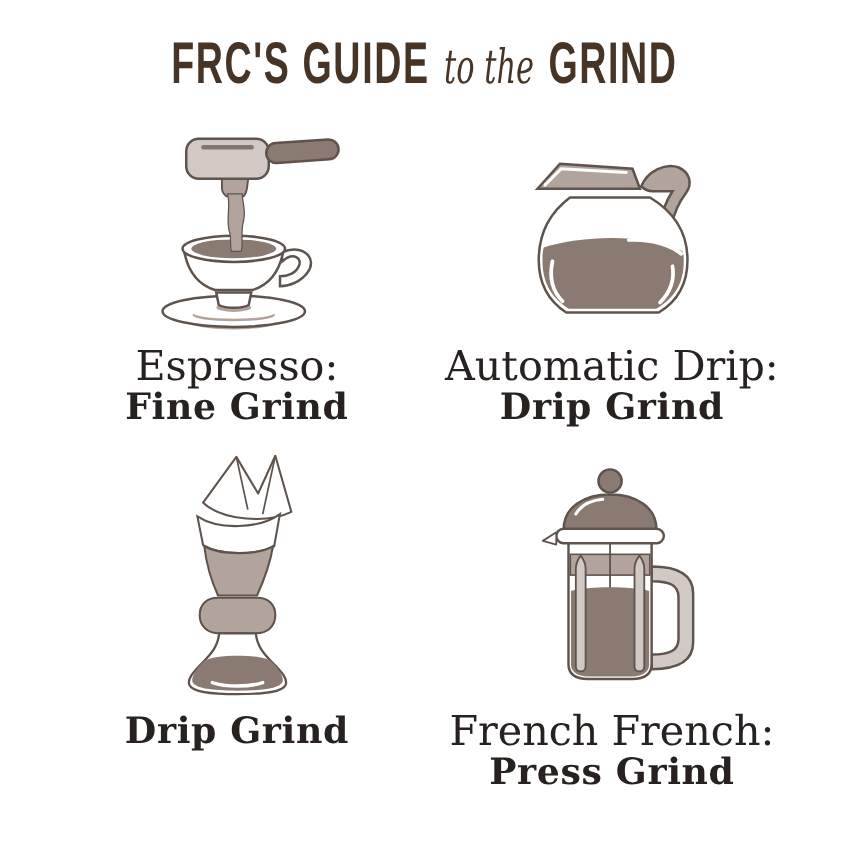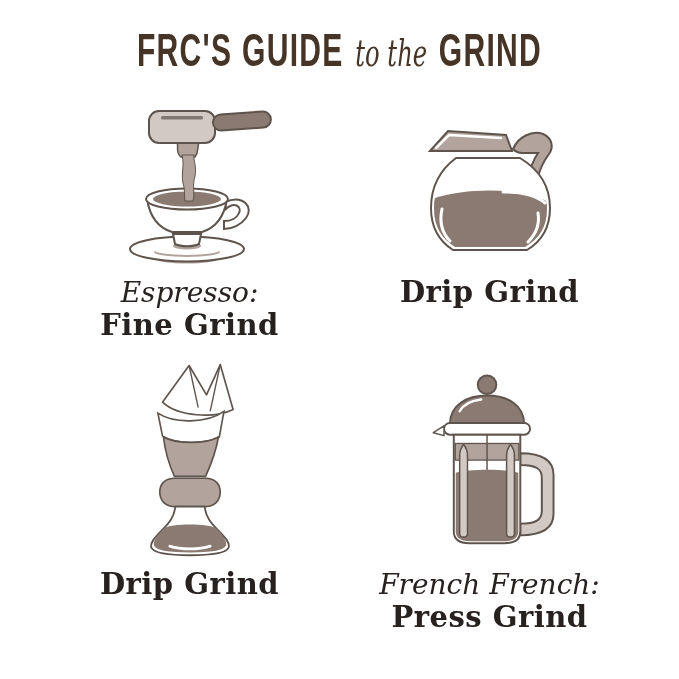--- a/index.html
+++ b/index.html
@@ -24,21 +24,21 @@
   
   .grid{
     width:600px;margin:14px auto 0;display:grid;
     grid-template-columns:1fr 1fr;justify-items:center;
   }
   .cell{display:flex;flex-direction:column;align-items:center;}
   .iconbox{display:flex;align-items:flex-end;justify-content:center;height:172px;}
   .row2 .iconbox{height:198px;margin-top:18px;}
   .labels{margin-top:6px;text-align:center;color:var(--text-dark,#272220);}
   .row2 .labels{margin-top:10px;}
-  .line1{font-family:"DejaVu Serif",serif;font-style:italic;font-size:28px;line-height:33px;}
+  .line1{font-family:"DejaVu Serif",serif;font-size:33px;line-height:33px;}
   .line2{font-family:"DejaVu Serif",serif;font-weight:bold;font-size:29px;line-height:33px;letter-spacing:.5px;}
   
   svg{display:block;}
   .f-coffee{fill:var(--coffee,#8b7a71);}
   .f-mid{fill:var(--mid-taupe,#b2a49c);}
   .f-light{fill:var(--light-taupe,#d2c9c4);}
   .f-white{fill:#ffffff;}
   .f-out{fill:var(--outline,#5e544d);}
   .s-out{stroke:var(--outline,#5e544d);}
   .s-white{stroke:#ffffff;}
@@ -101,20 +101,21 @@
 
         <path d="M98 70 C118 69 133 75 140 81" class="nofill s-white" stroke-width="3" stroke-linecap="round"></path>
         <path d="M37 87 C34 101 37 111 45 119" class="nofill s-white" stroke-width="3" stroke-linecap="round"></path>
         <path d="M133 91 C135 103 131 112 123 120" class="nofill s-white" stroke-width="3" stroke-linecap="round"></path>
 
         <path d="M25 29 L43 9 L101 13 L107 29 Z" class="f-mid s-out" stroke-width="2"></path>
         <path d="M31 26 L44 13 L96 16" class="nofill s-white" stroke-width="2.5" stroke-linecap="round"></path>
       </svg>
     </div>
     <div class="labels">
+      <div class="line1">Automatic Drip:</div>
       <div class="line2">Drip Grind</div>
     </div>
   </div>
 
   <div class="cell row2">
     <div class="iconbox">
       <svg width="166" height="198" viewBox="0 0 170 216">
 
         <path d="M55 46 L84 6 L103 38 L118 5 L132 54 C112 64 72 62 55 46 Z" class="f-white s-out" stroke-width="1.8" stroke-linejoin="round"></path>
         <path d="M84 6 L94 52 M118 5 L107 56" class="nofill s-out" stroke-width="1.5"></path>

